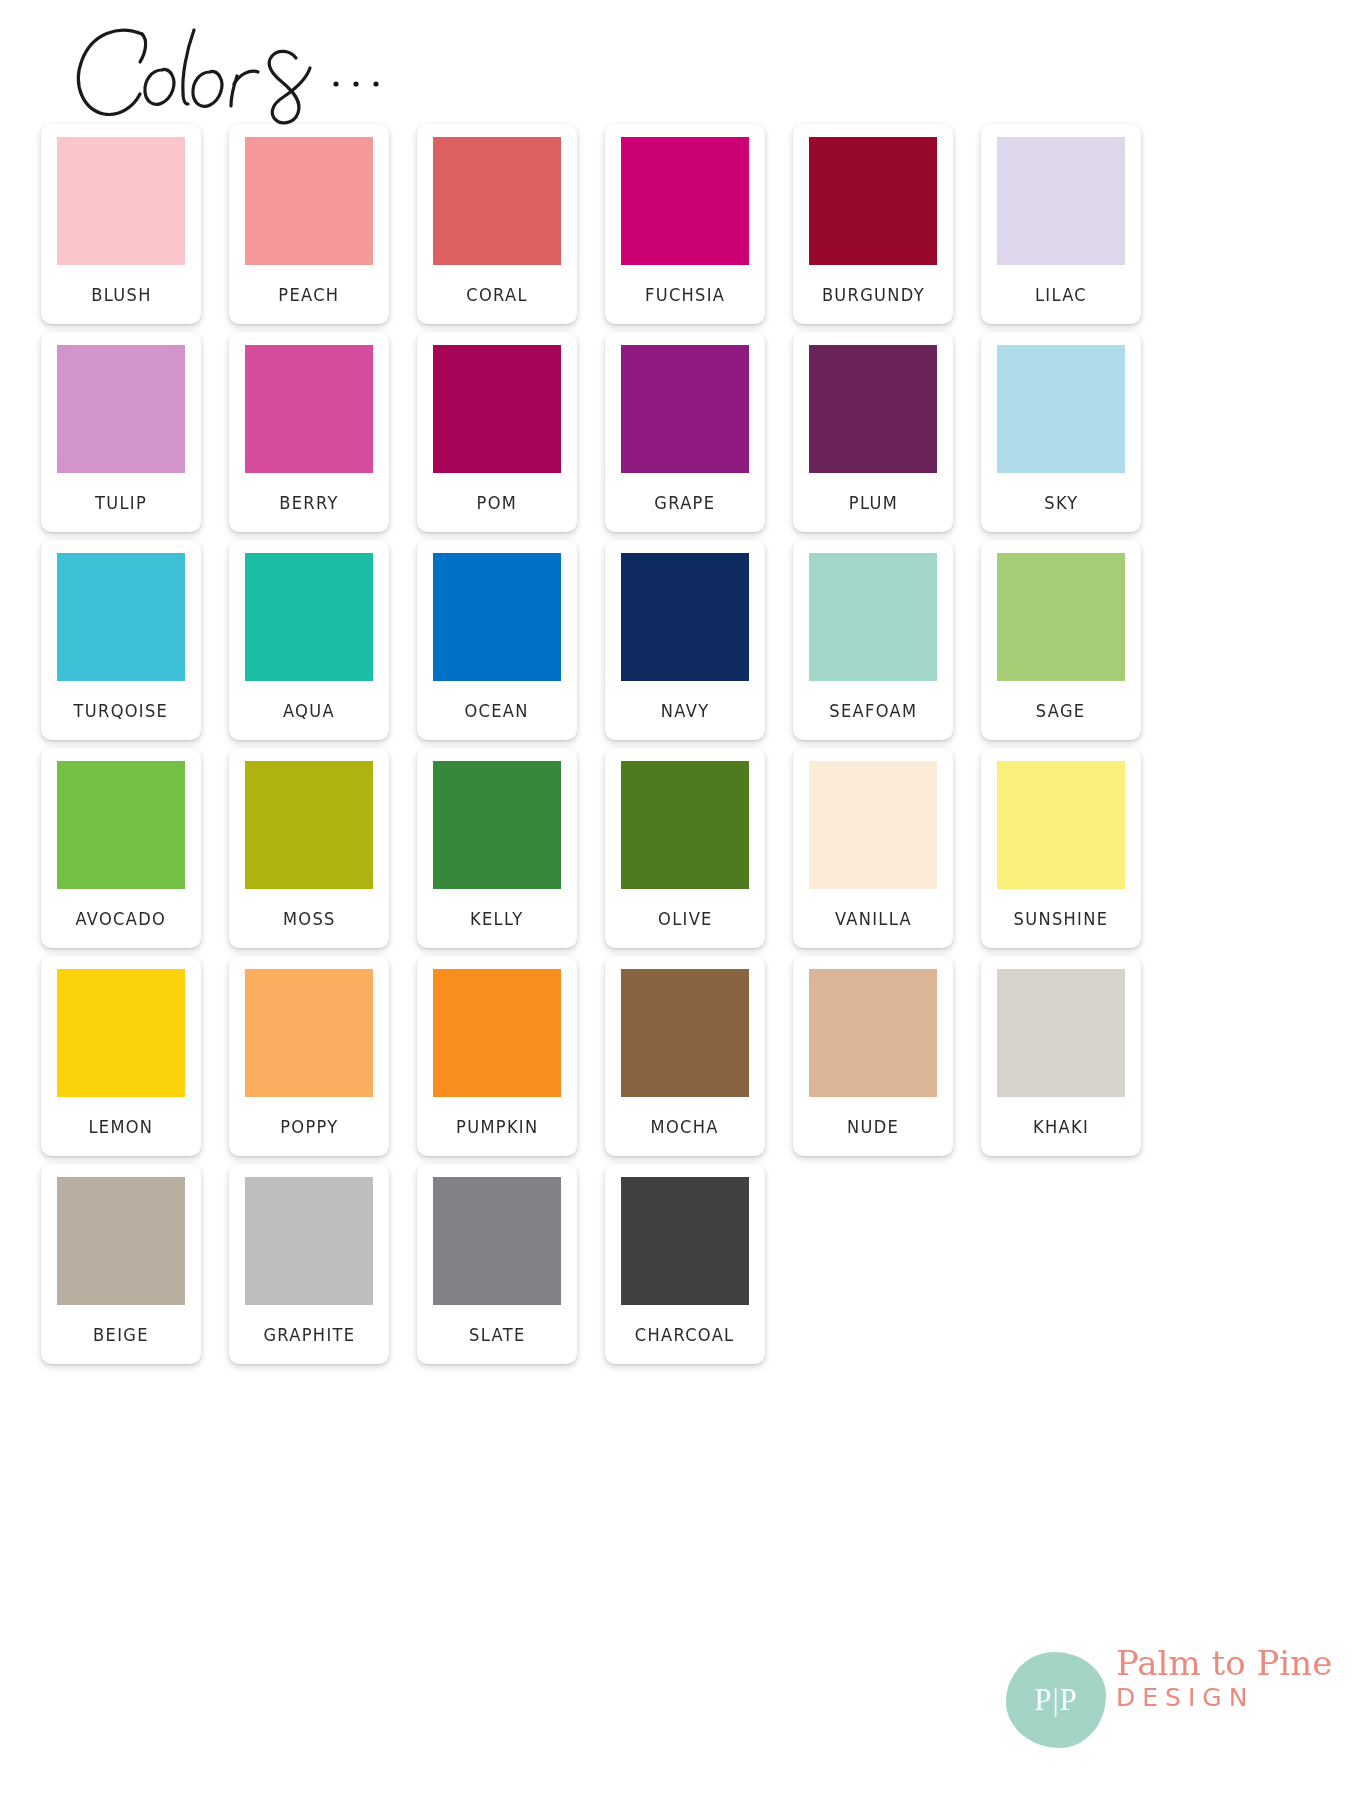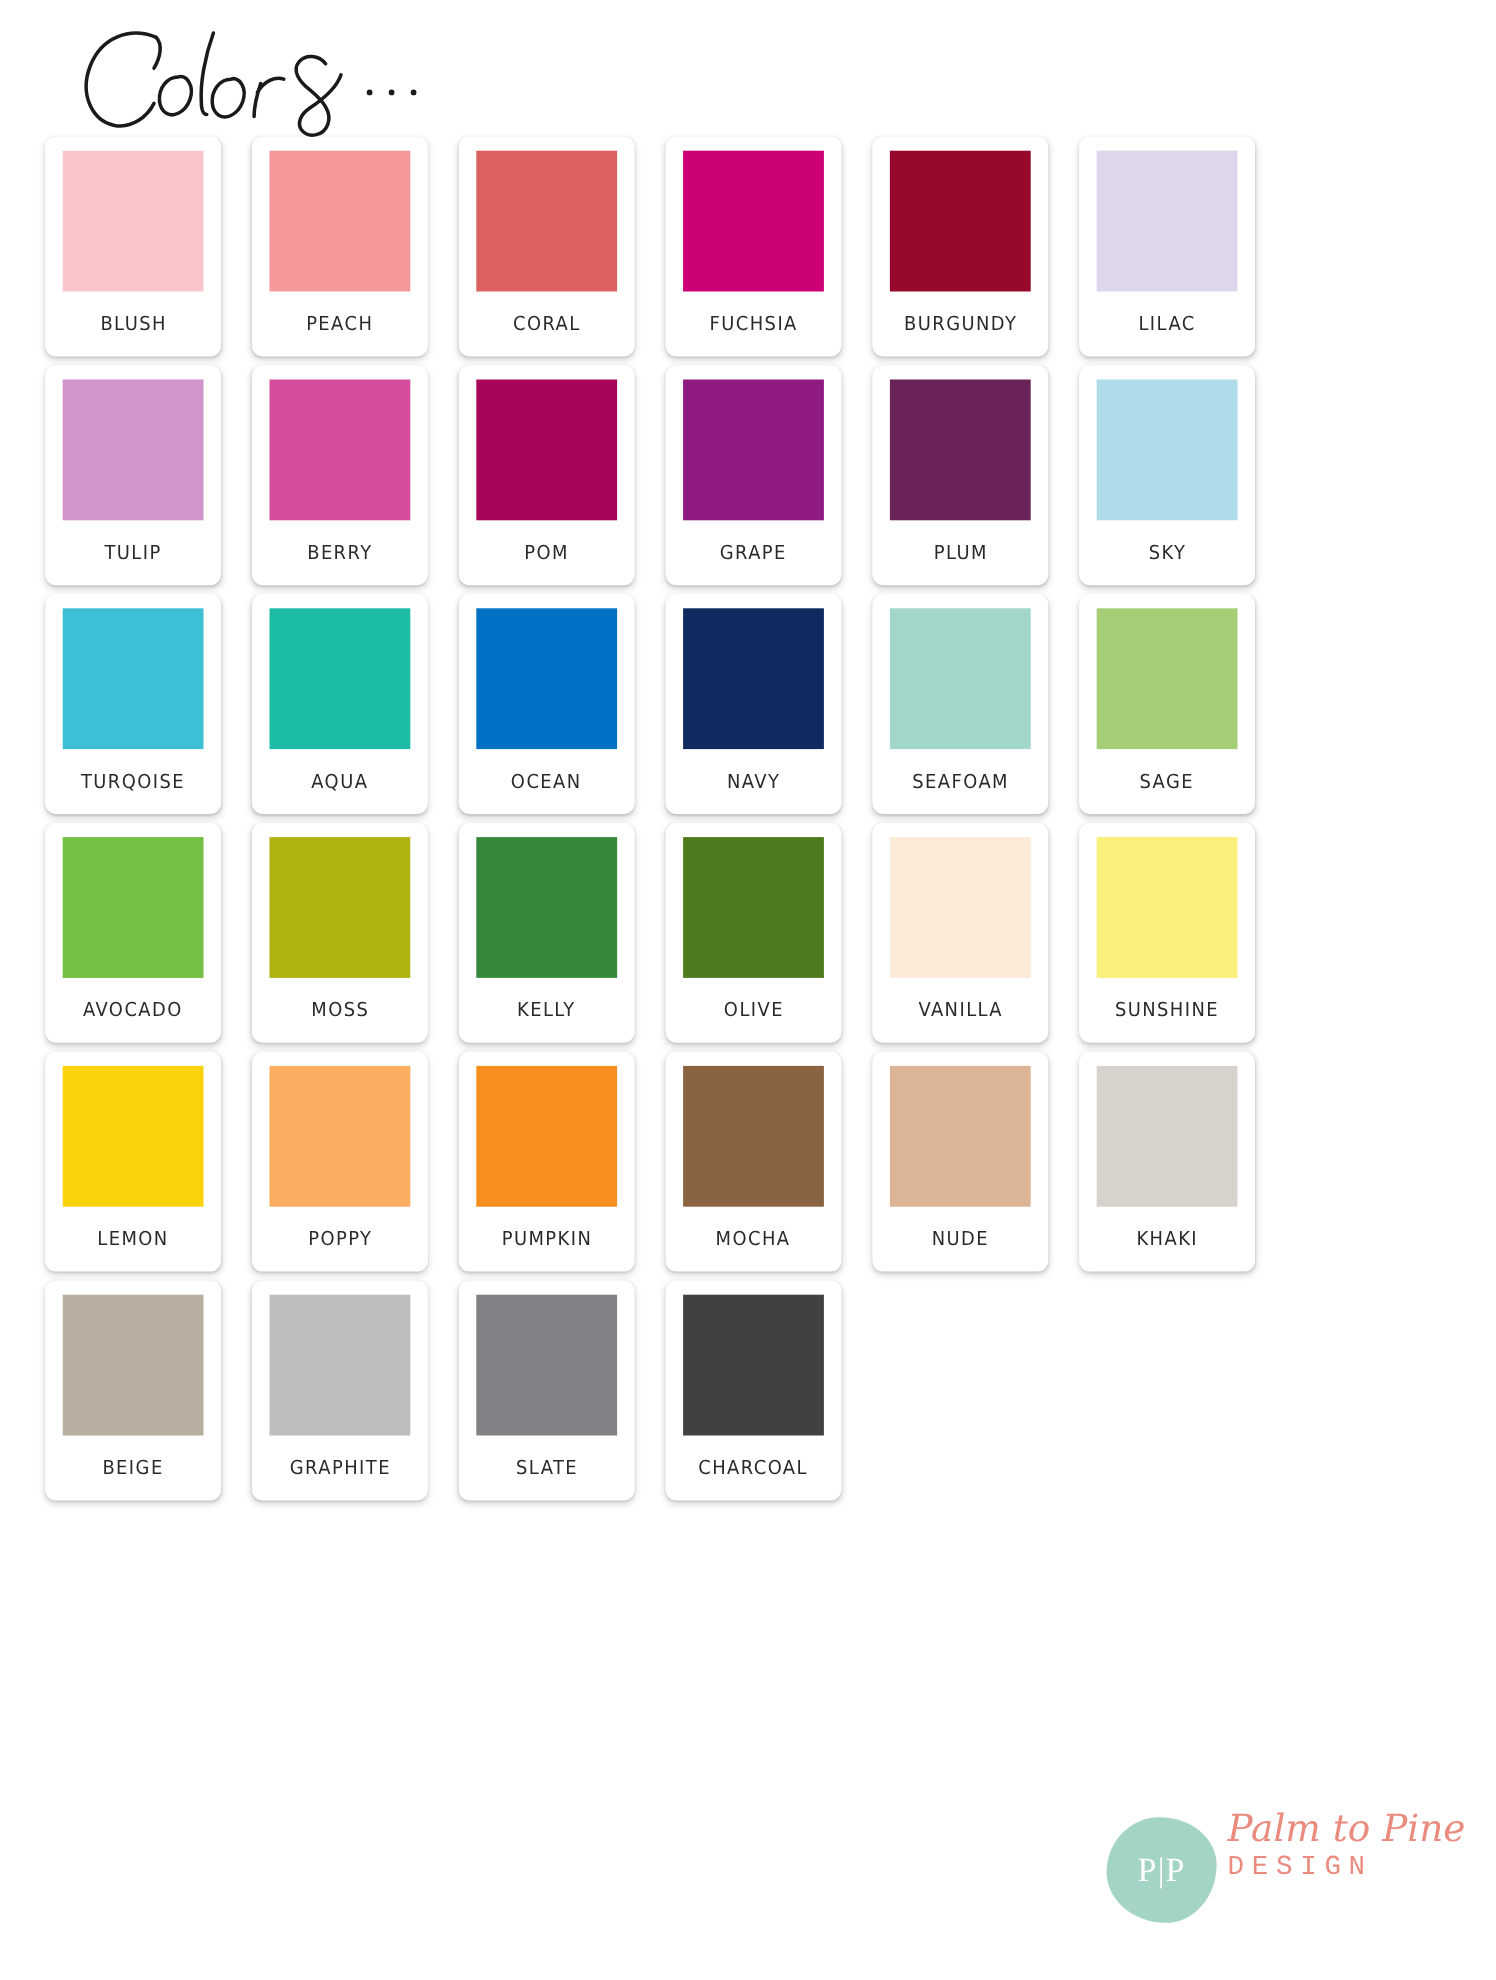--- a/index.html
+++ b/index.html
@@ -114,21 +114,20 @@
     font-weight: 400;
   }
   #logo-text {
     margin-left: 6px;
     display: flex;
     flex-direction: column;
     justify-content: center;
   }
   #logo-brand {
     font-family: "DejaVu Serif", serif;
-    font-style: italic;
     font-size: 34px;
     color: #e98b7e;
     line-height: 1.0;
     white-space: nowrap;
   }
   #logo-sub {
     font-family: "DejaVu Sans", sans-serif;
     font-size: 25px;
     letter-spacing: 7px;
     color: #e98b7e;
@@ -305,15 +304,15 @@
     </div>
   </div>
 
 <div id="logo-area">
   <div id="logo-mark">
     <div id="logo-blob" style="background: rgb(158, 210, 195);"></div>
     <div id="logo-initials">P|P</div>
   </div>
   <div id="logo-text">
     <div id="logo-brand" style="color: rgb(233, 139, 126);">Palm to Pine</div>
-    <div id="logo-sub" style="color: rgb(233, 139, 126); font-family: Liberation Mono, monospace;">DESIGN</div>
+    <div id="logo-sub" style="color: rgb(233, 139, 126);">DESIGN</div>
   </div>
 </div>
 
 </body></html>

